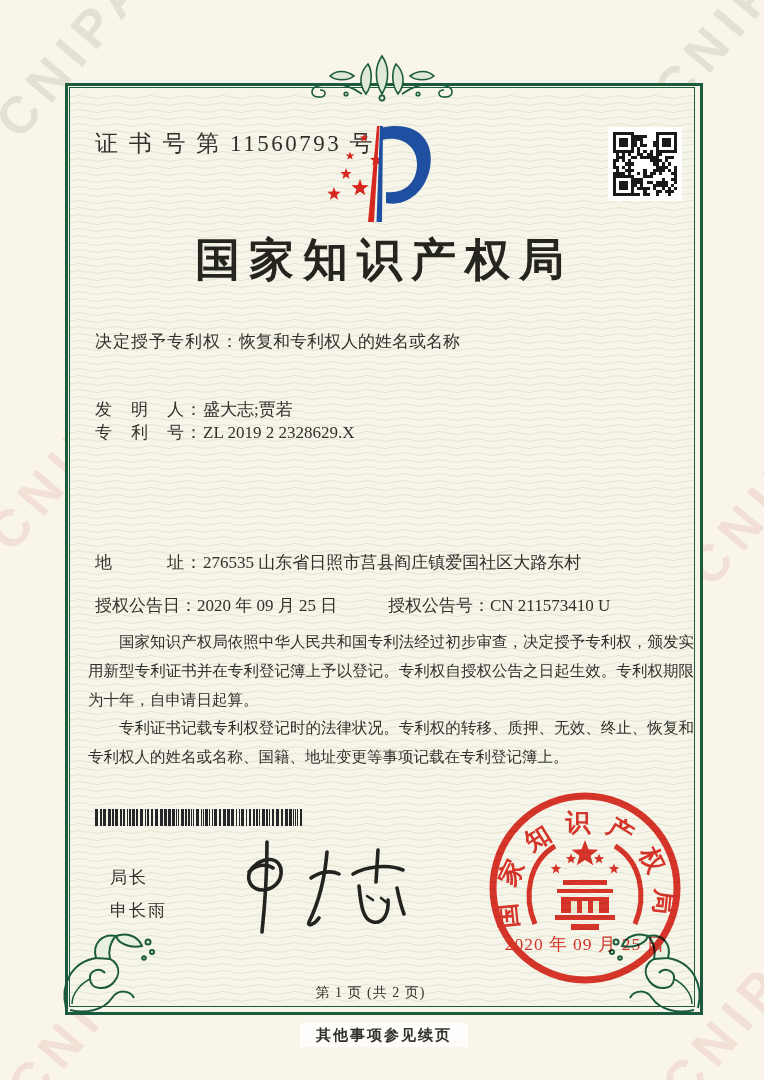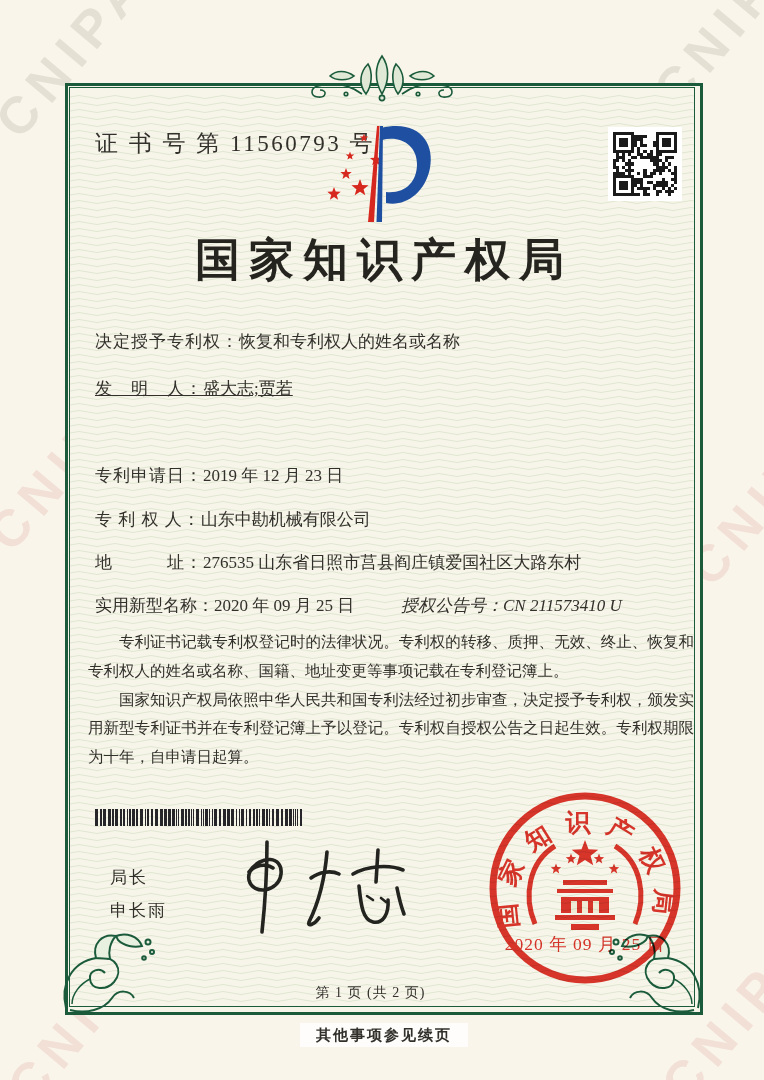--- a/index.html
+++ b/index.html
@@ -26,24 +26,24 @@
   
   #cert-no{left:95px;top:128px;font-size:23px;letter-spacing:2.5px;}
   #logo{left:320px;top:116px;width:160px;height:116px;}
   #qr-bg{left:608px;top:127px;width:74px;height:74px;background:#ffffff;}
   #qr{left:613px;top:132px;width:64px;height:64px;}
   #title{left:65px;top:230px;width:638px;text-align:center;font-size:45px;
          font-weight:bold;letter-spacing:9px;color:#26241f;}
   
   .row{left:95px;font-size:17px;white-space:nowrap;}
   .row .lbl{letter-spacing:1px;}
-  #row-0{top:330px;} #row-1{top:377px;text-decoration:underline;} #row-2{top:421px;}
+  #row-0{top:330px;} #row-1{top:398px;} #row-2{top:421px;}
   #row-3{top:464px;} #row-4{top:508px;} #row-5{top:551px;}
   #row-grant{top:594px;left:95px;width:600px;font-size:17px;white-space:nowrap;}
-  #grant-no{position:absolute;left:306px;top:0;font-style:italic;}
+  #grant-no{position:absolute;left:293px;top:0;}
   
   #body-text{left:88px;top:628px;width:606px;font-size:15.5px;line-height:1.86;
              text-align:justify;}
   #body-text p{margin:0;text-indent:2em;}
   
   #barcode{left:95px;top:809px;height:17px;white-space:nowrap;font-size:0;}
   #barcode span{display:inline-block;height:17px;background:#26262a;vertical-align:top;}
   
   #sig-title{left:110px;top:866px;font-size:17px;letter-spacing:2px;}
   #sig-name{left:110px;top:899px;font-size:17px;letter-spacing:2px;}
@@ -502,37 +502,34 @@
     </svg>
 
   <div id="title" class="content">国家知识产权局</div>
 
   <div id="row-0" class="content row">
     <span class="lbl">决定授予专利权：</span><span class="val">恢复和专利权人的姓名或名称</span>
   </div>
   <div id="row-1" class="content row">
     <span class="lbl">发　明　人：</span><span class="val">盛大志;贾若</span>
   </div>
-  <div id="row-3" class="content row">
-    <span class="lbl">专利申请日：</span><span class="val">2019 年 12 月 23 日</span>
-  </div>
-  <div id="row-4" class="content row">
-    <span class="lbl">专 利 权 人：</span><span class="val">山东中勘机械有限公司</span>
+  <div id="row-2" class="content row">
+    <span class="lbl">专　利　号：</span><span class="val">ZL 2019 2 2328629.X</span>
   </div>
   <div id="row-5" class="content row">
     <span class="lbl">地　　　址：</span><span class="val">276535  山东省日照市莒县阎庄镇爱国社区大路东村</span>
   </div>
   <div id="row-grant" class="content">
-    <span><span class="lbl">实用新型名称：</span><span class="val">2020 年 09 月 25 日</span></span>
+    <span><span class="lbl">授权公告日：</span><span class="val">2020 年 09 月 25 日</span></span>
     <span id="grant-no"><span class="lbl">授权公告号：</span><span class="val">CN 211573410 U</span></span>
   </div>
 
   <div id="body-text" class="content">
+    <p>国家知识产权局依照中华人民共和国专利法经过初步审查，决定授予专利权，颁发实用新型专利证书并在专利登记簿上予以登记。专利权自授权公告之日起生效。专利权期限为十年，自申请日起算。</p>
     <p>专利证书记载专利权登记时的法律状况。专利权的转移、质押、无效、终止、恢复和专利权人的姓名或名称、国籍、地址变更等事项记载在专利登记簿上。</p>
-    <p>国家知识产权局依照中华人民共和国专利法经过初步审查，决定授予专利权，颁发实用新型专利证书并在专利登记簿上予以登记。专利权自授权公告之日起生效。专利权期限为十年，自申请日起算。</p>
   </div>
 
   <div id="barcode" class="content"><span style="width: 3px; margin-right: 2px;"></span><span style="width: 2px; margin-right: 1px;"></span><span style="width: 3px; margin-right: 2px;"></span><span style="width: 3px; margin-right: 1px;"></span><span style="width: 2px; margin-right: 1px;"></span><span style="width: 3px; margin-right: 2px;"></span><span style="width: 2px; margin-right: 1px;"></span><span style="width: 2px; margin-right: 2px;"></span><span style="width: 1px; margin-right: 1px;"></span><span style="width: 2px; margin-right: 1px;"></span><span style="width: 3px; margin-right: 1px;"></span><span style="width: 2px; margin-right: 2px;"></span><span style="width: 3px; margin-right: 2px;"></span><span style="width: 1px; margin-right: 1px;"></span><span style="width: 2px; margin-right: 2px;"></span><span style="width: 2px; margin-right: 2px;"></span><span style="width: 3px; margin-right: 2px;"></span><span style="width: 3px; margin-right: 1px;"></span><span style="width: 3px; margin-right: 1px;"></span><span style="width: 3px; margin-right: 1px;"></span><span style="width: 3px; margin-right: 1px;"></span><span style="width: 1px; margin-right: 1px;"></span><span style="width: 1px; margin-right: 2px;"></span><span style="width: 3px; margin-right: 1px;"></span><span style="width: 2px; margin-right: 1px;"></span><span style="width: 2px; margin-right: 1px;"></span><span style="width: 1px; margin-right: 1px;"></span><span style="width: 1px; margin-right: 2px;"></span><span style="width: 3px; margin-right: 2px;"></span><span style="width: 1px; margin-right: 1px;"></span><span style="width: 1px; margin-right: 1px;"></span><span style="width: 3px; margin-right: 1px;"></span><span style="width: 1px; margin-right: 2px;"></span><span style="width: 1px; margin-right: 1px;"></span><span style="width: 3px; margin-right: 2px;"></span><span style="width: 2px; margin-right: 2px;"></span><span style="width: 3px; margin-right: 1px;"></span><span style="width: 3px; margin-right: 1px;"></span><span style="width: 3px; margin-right: 2px;"></span><span style="width: 1px; margin-right: 2px;"></span><span style="width: 1px; margin-right: 1px;"></span><span style="width: 3px; margin-right: 2px;"></span><span style="width: 1px; margin-right: 2px;"></span><span style="width: 2px; margin-right: 2px;"></span><span style="width: 2px; margin-right: 1px;"></span><span style="width: 2px; margin-right: 1px;"></span><span style="width: 1px; margin-right: 2px;"></span><span style="width: 3px; margin-right: 1px;"></span><span style="width: 2px; margin-right: 1px;"></span><span style="width: 1px; margin-right: 2px;"></span><span style="width: 2px; margin-right: 2px;"></span><span style="width: 3px; margin-right: 2px;"></span><span style="width: 2px; margin-right: 2px;"></span><span style="width: 3px; margin-right: 1px;"></span><span style="width: 3px; margin-right: 1px;"></span><span style="width: 1px; margin-right: 1px;"></span><span style="width: 1px; margin-right: 1px;"></span><span style="width: 1px; margin-right: 2px;"></span><span style="width: 2px; margin-right: 2px;"></span></div>
 
   <div id="sig-title" class="content">局长</div>
   <div id="sig-name" class="content">申长雨</div>
   <svg id="sig-script" class="content" width="200" height="100" viewBox="0 0 200 100" fill="none" stroke="#23231f" stroke-width="3.6" stroke-linecap="round">
     <path d="M34,34 C46,16 68,18 66,36 C64,54 38,58 34,42 C31,28 50,24 58,30"></path>
     <path d="M52,4 C52,30 50,66 47,94"></path>
     <path d="M96,40 C104,34 116,32 124,36"></path>

